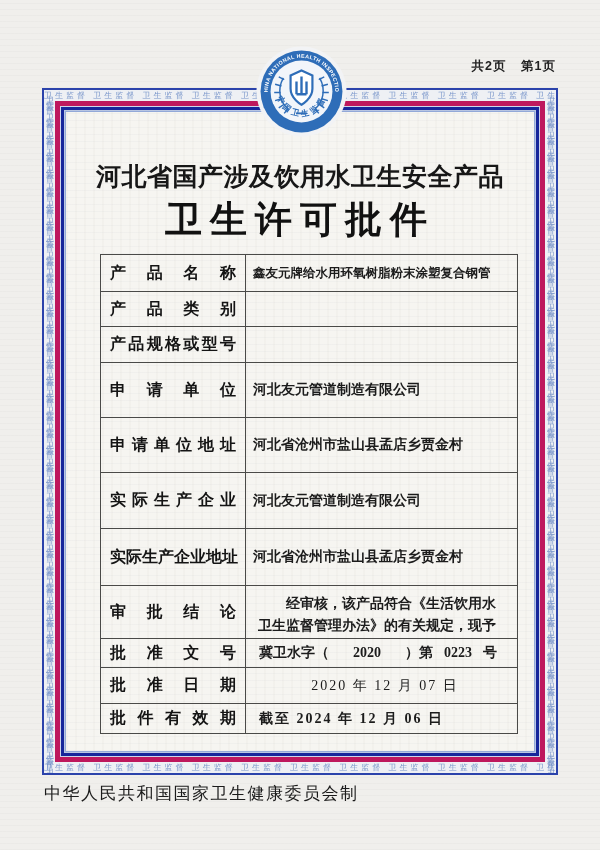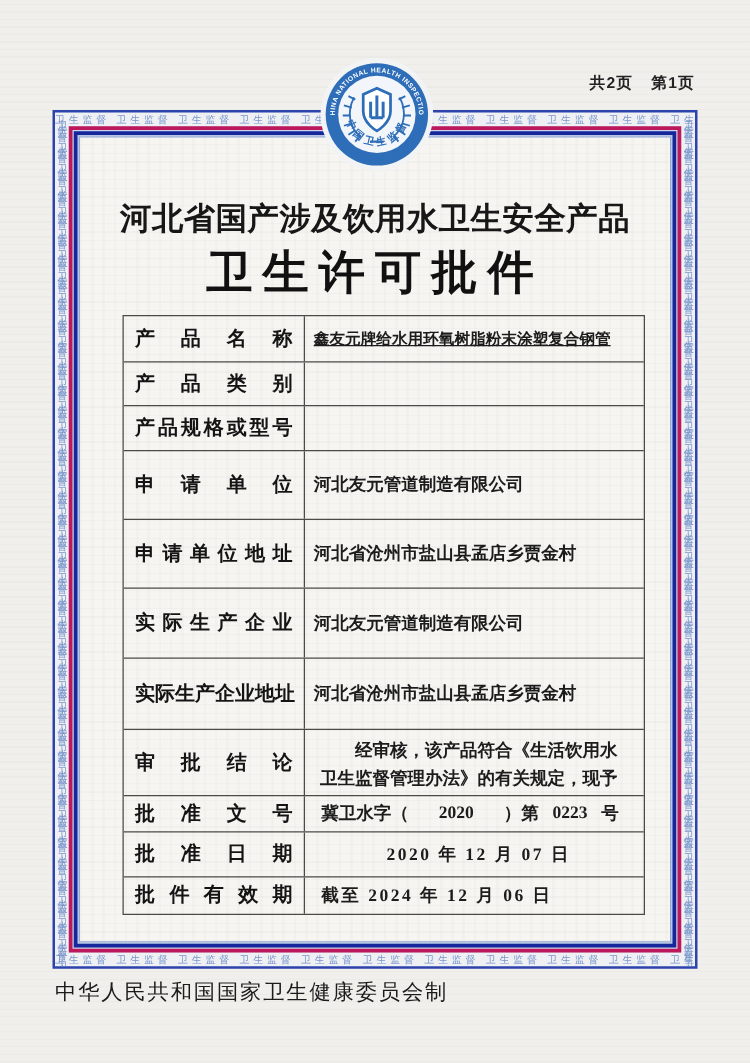--- a/index.html
+++ b/index.html
@@ -29,21 +29,21 @@
   .strip {
     position:absolute; overflow:hidden; color:#6d8cc6;
     font-family:"Liberation Sans","DejaVu Sans",sans-serif;
     font-size:8px; letter-spacing:3px; opacity:.9; white-space:nowrap;
   }
   .strip-top    { left:0; right:0; top:0;    height:11px; line-height:11px; }
   .strip-bottom { left:0; right:0; bottom:0; height:11px; line-height:11px; }
   .strip-left   { top:0; bottom:0; left:0;   width:11px; writing-mode:vertical-rl; line-height:11px; }
   .strip-right  { top:0; bottom:0; right:0;  width:11px; writing-mode:vertical-rl; line-height:11px; }
 
-  .inner  { position:absolute; inset:11px; border:3px solid #be185d; padding:1px; background:#cdd6ea; }
+  .inner  { position:absolute; inset:11px; border:5px solid #be185d; padding:1px; background:#cdd6ea; }
   .inner2 { width:100%; height:100%; border:3px solid #16269b; padding:1px; background:#b9c6e2; }
   .paper  {
     position:relative; width:100%; height:100%;
     border:1px solid #93a9d8;
     background:#f6f5f1;
     background-image:
       repeating-linear-gradient(0deg, rgba(130,140,160,.05) 0 1px, transparent 1px 7px),
       repeating-linear-gradient(90deg, rgba(150,140,120,.04) 0 2px, transparent 2px 9px);
   }
 
@@ -74,21 +74,21 @@
     display:flex; align-items:center; justify-content:space-between;
     padding:0 9px; font-weight:bold; font-size:16px; color:#141414;
   }
   .cell-label span { display:inline-block; }
   .cell-value {
     flex:1 1 auto; display:flex; align-items:center;
     padding-left:7px; font-size:14px; font-weight:600; color:#1c1c1c;
     overflow:hidden;
   }
   .cell-value.nowrap { white-space:nowrap; }
-  .cell-value.small  { font-size:12.5px; letter-spacing:0;text-decoration:underline; }
+  .cell-value.small  { font-size:12.5px; letter-spacing:0; }
   .cell-value.para   { display:block; padding:7px 12px 0 12px; }
   .cell-value.para p { text-indent:2em; font-size:14px; line-height:1.55; font-weight:bold; }
   .cell-value.center { justify-content:center; letter-spacing:2px; }
   .cell-value.spread span { font-weight:bold; }
   .cell-value .gap-wide   { margin:0 24px; }
   .cell-value .gap-narrow { margin:0 11px; }
   .cell-value.validity { padding-left:13px; letter-spacing:2px; font-weight:bold; }
 
   
   .footer {
@@ -229,21 +229,21 @@
               </div>
             </div>
 
             <div class="row" style="height:36px">
               <div class="cell-label">
                   <span>批</span>
                   <span>准</span>
                   <span>日</span>
                   <span>期</span>
                 </div>
-              <div class="cell-value center" style="font-weight:bold">2020 年 12 月 07 日</div>
+              <div class="cell-value center" style="font-weight:normal">2020 年 12 月 07 日</div>
             </div>
 
             <div class="row" style="height:30px">
               <div class="cell-label">
                   <span>批</span>
                   <span>件</span>
                   <span>有</span>
                   <span>效</span>
                   <span>期</span>
                 </div>

